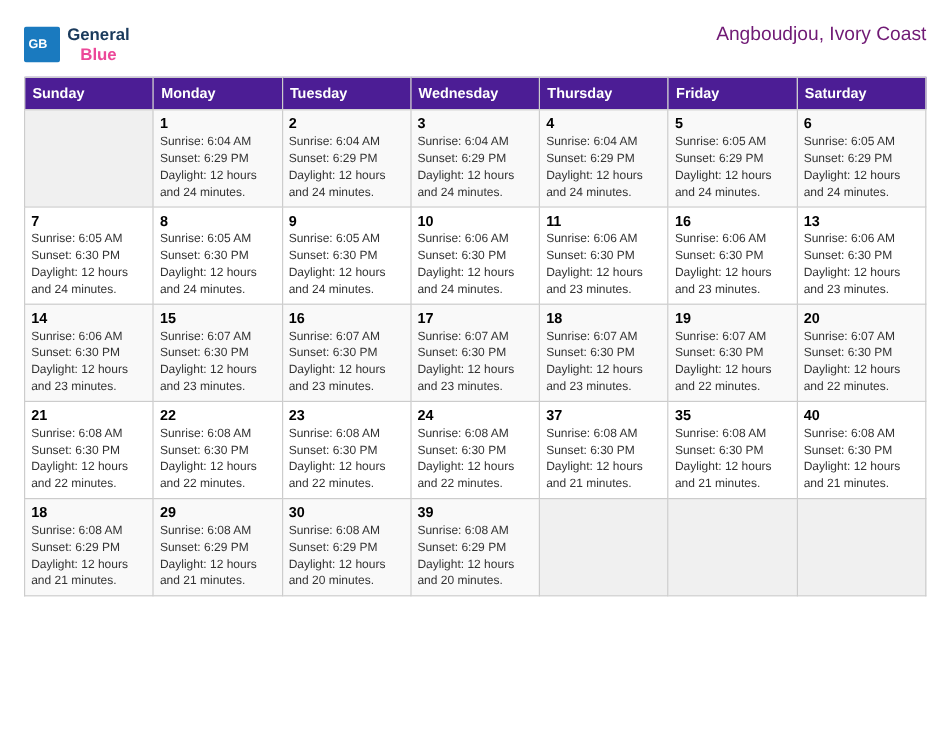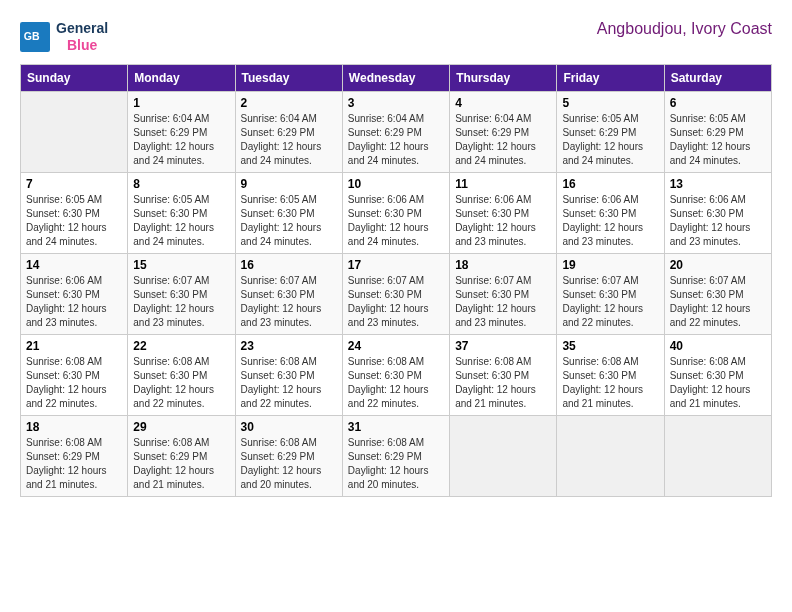--- a/index.html
+++ b/index.html
@@ -246,21 +246,21 @@
         </td>
         <td>
           <span class="day-num">29</span>
           <div class="day-info">Sunrise: 6:08 AM<br>Sunset: 6:29 PM<br>Daylight: 12 hours<br>and 21 minutes.</div>
         </td>
         <td>
           <span class="day-num">30</span>
           <div class="day-info">Sunrise: 6:08 AM<br>Sunset: 6:29 PM<br>Daylight: 12 hours<br>and 20 minutes.</div>
         </td>
         <td>
-          <span class="day-num">31</span>
+          <span class="day-num">39</span>
           <div class="day-info">Sunrise: 6:08 AM<br>Sunset: 6:29 PM<br>Daylight: 12 hours<br>and 20 minutes.</div>
         </td>
         <td class="empty-cell"></td>
         <td class="empty-cell"></td>
         <td class="empty-cell"></td>
       </tr>
     </tbody>
 </table>
 
 </body></html>

